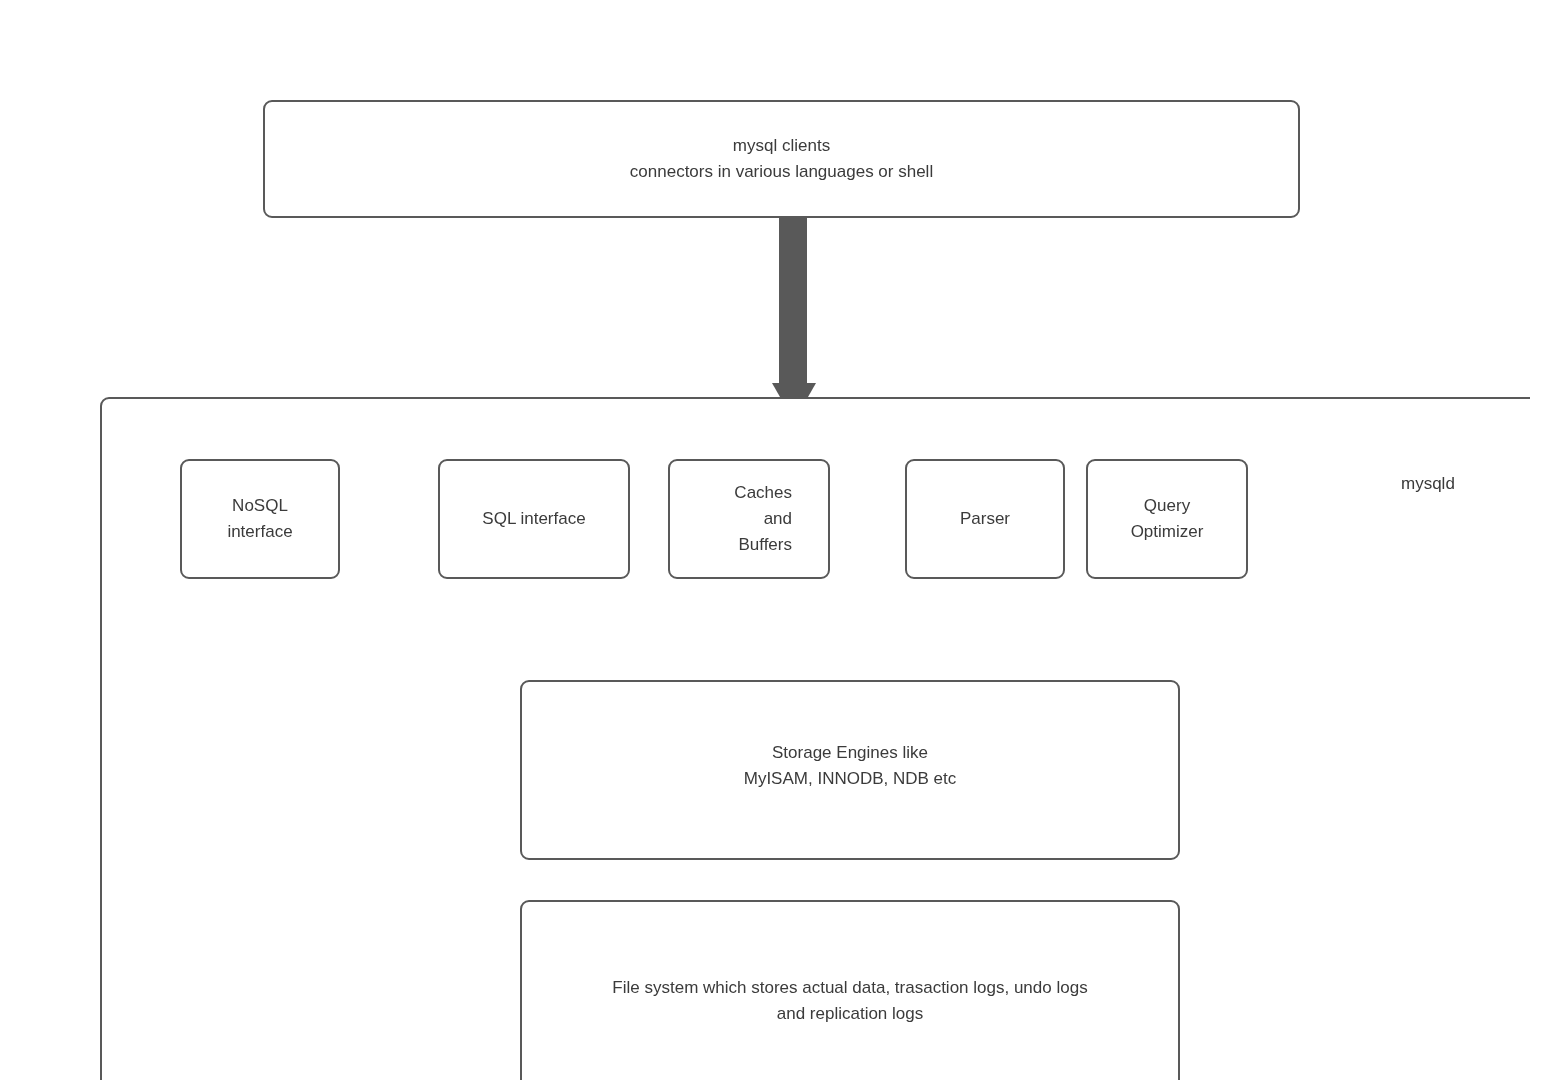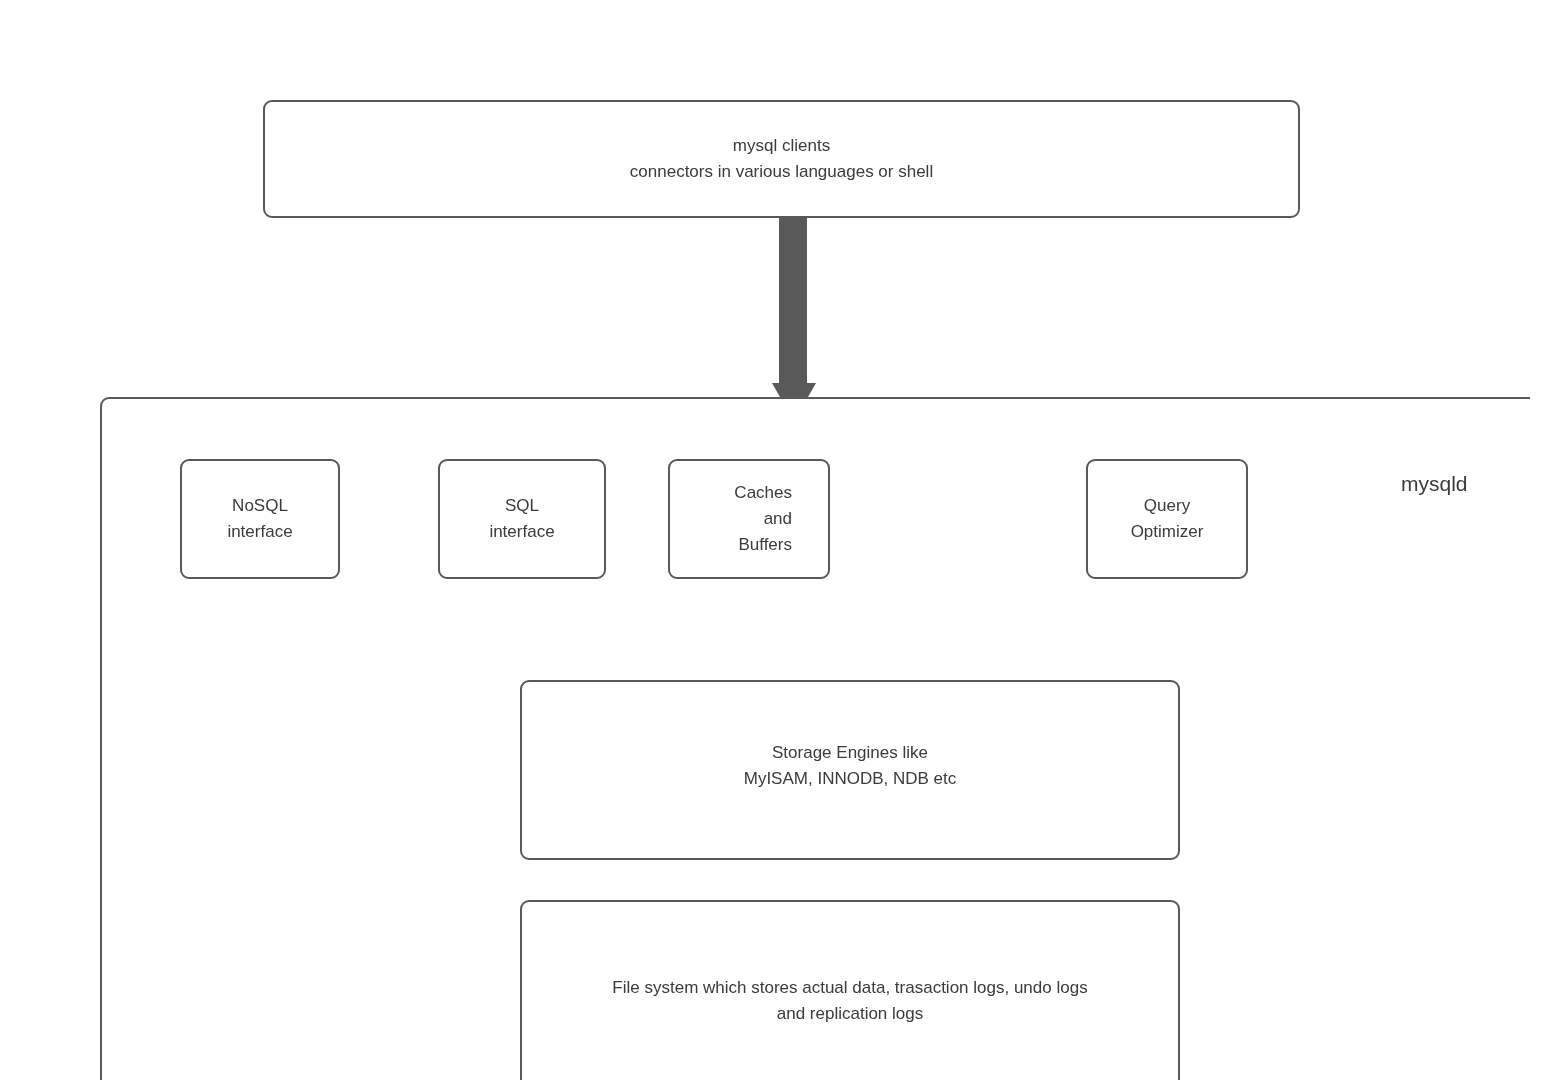--- a/index.html
+++ b/index.html
@@ -51,28 +51,28 @@
     width: 0; height: 0;
     border-left: 8px solid transparent;
     border-right: 8px solid transparent;
     border-top: 14px solid var(--border);
   }
   
   .container-box { left: 40px; top: 337px; width: 1480px; height: 703px; }
   .container-label {
     position: absolute;
     left: 1327px; top: 397px;
-    font-size: 21px;
+    font-size: 17px;
     line-height: 26px;
     color: var(--text);
   }
   
   .module { top: 399px; height: 120px; }
   .module-nosql   { left: 120px;  width: 160px; }
-  .module-sql     { left: 378px;  width: 168px; }
+  .module-sql     { left: 378px;  width: 192px; }
   .module-caches  { left: 608px;  width: 162px; text-align: right; }
   .module-parser  { left: 845px;  width: 160px; }
   .module-query   { left: 1026px; width: 162px; }
   
   .storage-box    { left: 460px; top: 620px; width: 660px; height: 180px; align-items: center; }
   .storage-box .box-label { position: relative; top: -4px; }
   .filesystem-box { left: 460px; top: 840px; width: 660px; height: 202px; }
 </style>
 </head>
 <body>
@@ -94,20 +94,23 @@
     <div class="box-label">NoSQL
 interface</div>
   </div>
   <div class="box module module-sql">
     <div class="box-label">SQL interface</div>
   </div>
   <div class="box module module-caches">
     <div class="box-label">Caches and
 Buffers</div>
   </div>
+  <div class="box module module-parser">
+    <div class="box-label">Parser</div>
+  </div>
   <div class="box module module-query">
     <div class="box-label">Query
 Optimizer</div>
   </div>
 
   <div class="box storage-box">
     <div class="box-label">Storage Engines like
 MyISAM, INNODB, NDB etc</div>
   </div>
 

